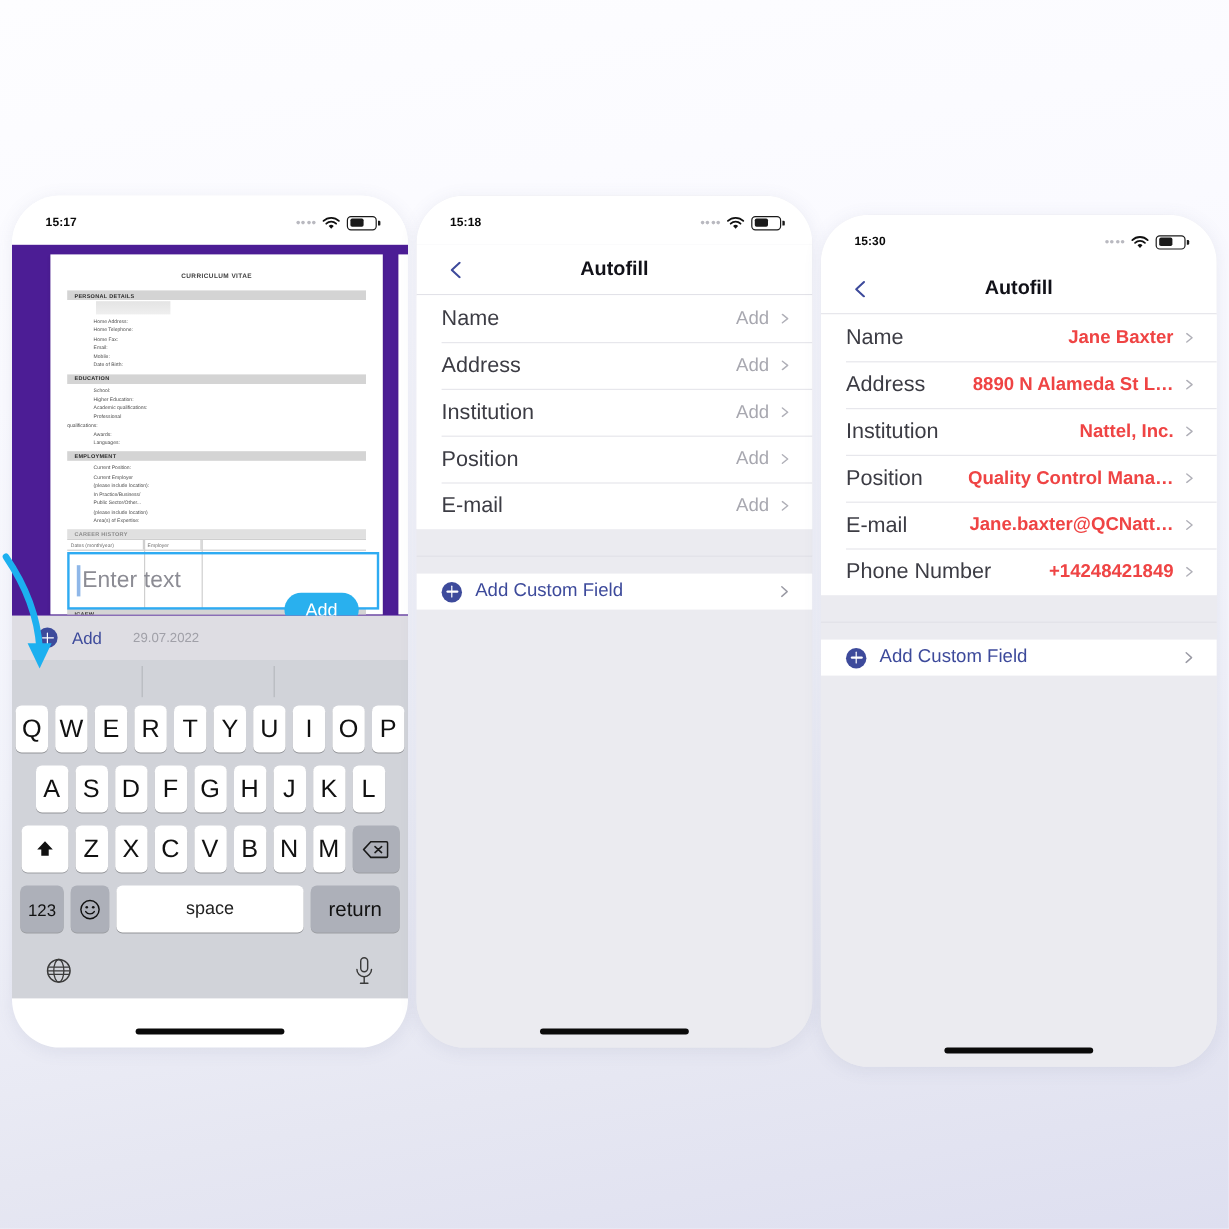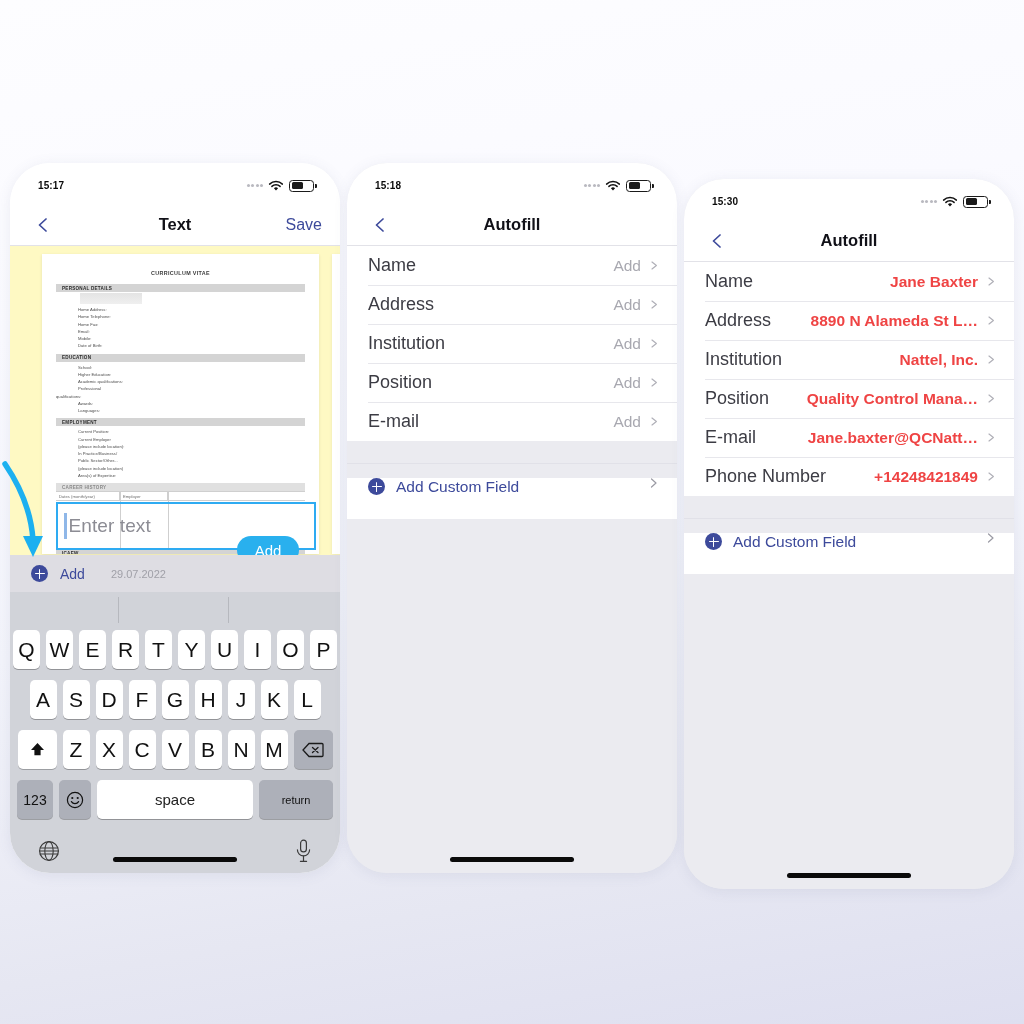--- a/index.html
+++ b/index.html
@@ -68,21 +68,21 @@
     width: 100%; text-align: center;
     font-size: 16.5px; font-weight: bold; color: #111118;
   }
   .nav-action {
     position:absolute; right: 18px; top:50%; transform: translateY(-50%);
     font-size: 16px; color: #3d4a9b; font-weight: 500;
   }
 
   
   .doc-stage {
-    background: #fef9c3;
+    background: #4c1d95;
     height: 309px;
     position: relative; overflow: hidden;
     padding-top: 8px;
   }
   .doc-page {
     position:absolute; left: 32px; top: 8px;
     width: 277px; height: 300px;
     background: #ffffff;
     box-shadow: 0 1px 3px rgba(0,0,0,.10);
     overflow: hidden;
@@ -168,21 +168,21 @@
   .key {
     width: 27px; height: 39px; border-radius: 5px;
     background:#fff; box-shadow: 0 1px 0 rgba(0,0,0,.30);
     display:flex; align-items:center; justify-content:center;
     font-size: 21px; color:#111; font-weight: 400;
   }
   .krow.r2 { padding: 0 16px; }
   .krow.r3 { }
   .key.wide { width: 39px; background:#adb0b9; box-shadow: 0 1px 0 rgba(0,0,0,.25); }
   .key.space { width: 156px; font-size: 15px; color:#222; }
-  .key.ret { width: 74px; background:#adb0b9; font-size: 11px; color:#111; box-shadow:0 1px 0 rgba(0,0,0,.25); }
+  .key.ret { width: 74px; background:#adb0b9; font-size: 17px; color:#111; box-shadow:0 1px 0 rgba(0,0,0,.25); }
   .key.emoji { width: 32px; background:#adb0b9; font-size:17px; box-shadow:0 1px 0 rgba(0,0,0,.25);}
   .key.num { width: 36px; background:#adb0b9; font-size:14px; box-shadow:0 1px 0 rgba(0,0,0,.25);}
   .kbar {
     height: 42px; display:flex; align-items:center;
     justify-content: space-between; padding: 0 28px;
   }
 
   
   .list-wrap { background:#ebebf0; height: 100%; }
   .list-group { background:#fff; }
@@ -199,21 +199,21 @@
   .row-value {
     margin-left:auto; font-size: 15.5px; color:#a8a8b0; font-weight:400;
     white-space:nowrap; overflow:hidden; text-overflow:ellipsis;
     max-width: 190px; text-align:right;
   }
   .row-value.filled { color:#ef4444; font-weight:bold; }
   .chev { width:9px; height:9px; margin-left: 9px; flex:none; }
   .gap { height: 22px; background:#ebebf0; }
   .gap-thin { height: 15px; background:#ebebf0; border-top:1px solid #e1e1e8; }
   .row-custom {
-    height: 41px; display:flex; align-items:flex-start;
+    height: 30px; display:flex; align-items:center;
     padding: 0 18px 0 21px; background:#fff; gap: 11px;
   }
   .rc-label { font-size: 15.5px; color:#3d4a9b; font-weight:500; }
   .rc-chev { margin-left:auto; width:10px; height:10px; }
 
   .home-ind {
     position:absolute; bottom: 11px; left:50%;
     transform: translateX(-50%);
     width: 124px; height: 5px; border-radius: 3px; background:#0a0a0a;
   }
@@ -239,27 +239,20 @@
         <path d="M8 10.6 5.9 8.3a3.1 3.1 0 0 1 4.2 0z" fill="#111"></path>
         <path d="M3.9 6.4a5.9 5.9 0 0 1 8.2 0" stroke="#111" stroke-width="1.5" fill="none" stroke-linecap="round"></path>
         <path d="M1.6 4.1a9.2 9.2 0 0 1 12.8 0" stroke="#111" stroke-width="1.5" fill="none" stroke-linecap="round"></path>
       </svg>
       <span class="sb-batt">
           <b></b>
         </span>
     </div>
   </div>
 
-  <div class="navbar">
-    <svg class="nav-back" viewBox="0 0 14 14">
-      <path d="M10 1 3.5 7 10 13" stroke="#3d4a9b" stroke-width="1.7" fill="none" stroke-linecap="round" stroke-linejoin="round"></path>
-    </svg>
-    <div class="nav-title">Text</div>
-    <div class="nav-action">Save</div>
-  </div>
 
   <div class="doc-stage">
     <div class="doc-page">
       <div class="cv-title">CURRICULUM VITAE</div>
 
       <div class="cv-sec">PERSONAL DETAILS</div>
       <div class="cv-redact"></div>
       <div class="cv-lines">
         <div>Home Address:</div>
         <div>Home Telephone:</div>

